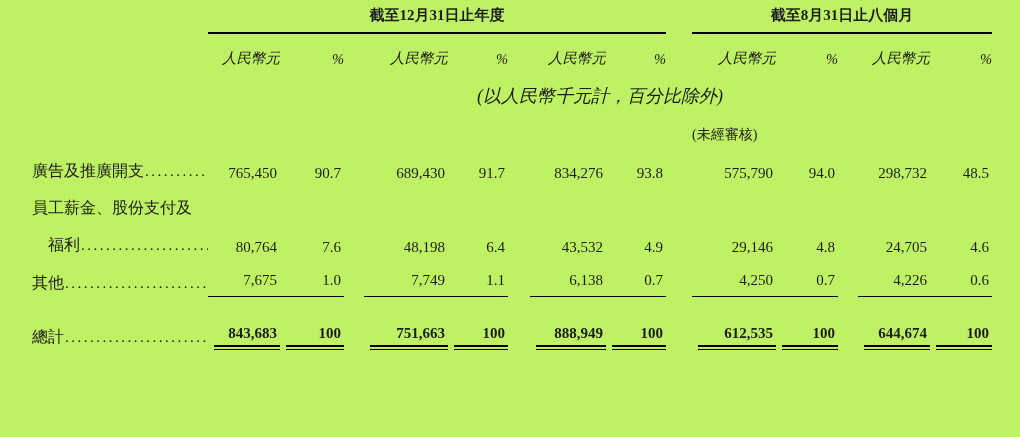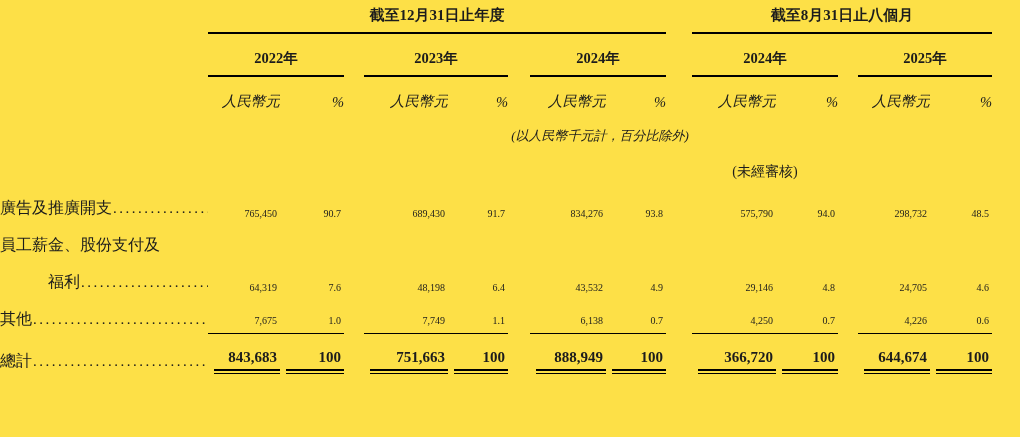--- a/index.html
+++ b/index.html
@@ -1,20 +1,20 @@
 <!DOCTYPE html>
 <html><head>
 <meta charset="utf-8">
 <style>
   html, body { margin: 0; padding: 0; background: #fff; }
   .page {
     position: relative;
     width: 1020px;
     height: 437px;
-    background: #fde047;
+    background: #bef264;
     color: #1c1c1c;
     font-family: "Liberation Serif", "DejaVu Serif", serif;
     overflow: hidden;
     box-sizing: border-box;
     padding-top: 6px;
   }
   table.fin {
     border-collapse: collapse;
     table-layout: fixed;
     width: 992px;
@@ -43,61 +43,61 @@
   }
   .unit {
     font-style: italic;
     font-size: 14.5px;
     text-align: right;
     padding: 15px 0 2px 0;
     white-space: nowrap;
   }
   .note-cell {
     font-style: italic;
-    font-size: 13px;
+    font-size: 18px;
     text-align: center;
     padding: 14px 0 2px 0;
     white-space: nowrap;
   }
   .unaudited-cell {
     font-size: 14px;
-    text-align: center;
     padding: 16px 0 4px 0;
     white-space: nowrap;
   }
   .lbl {
     font-size: 16px;
     white-space: nowrap;
     padding-top: 13px;
     padding-bottom: 3px;
+    padding-left: 32px;
   }
   .leader { display: flex; align-items: baseline; }
   .leader .txt { white-space: nowrap; }
   .leader .dots {
     flex: 1;
     overflow: hidden;
     white-space: nowrap;
     font-size: 15px;
     letter-spacing: 2.5px;
     padding-left: 1px;
   }
   .leader .dots::after {
     content: "..........................................................";
   }
   .indent { padding-left: 48px; }
   .val {
     text-align: right;
-    font-size: 10px;
+    font-size: 15px;
     padding: 13px 3px 3px 0;
     white-space: nowrap;
   }
   .rule { border-bottom: 1px solid #000; padding-bottom: 7px; }
   .tot-lbl { font-weight: normal; }
   .tot-cell { padding: 15px 0 0 6px; }
-  .du { border-bottom: 1px solid #000; margin-bottom: 1px; }
+  .du { border-bottom: 1px solid #000; margin-bottom: 1px; margin-top: 13px; }
   .du .inner {
     border-bottom: 2px solid #000;
     padding: 0 3px 3px 0;
     margin-bottom: 2px;
     text-align: right;
     font-weight: bold;
     font-size: 15px;
     white-space: nowrap;
   }
 </style>
@@ -125,32 +125,20 @@
     </colgroup>
 
     <tbody>
         <tr>
       <td></td>
       <td colspan="8" class="group-hd">截至12月31日止年度</td>
       <td></td>
       <td colspan="5" class="group-hd">截至8月31日止八個月</td>
     </tr>
 
-    <tr>
-      <td></td>
-      <td colspan="2" class="year-hd">2022年</td>
-      <td></td>
-      <td colspan="2" class="year-hd">2023年</td>
-      <td></td>
-      <td colspan="2" class="year-hd">2024年</td>
-      <td></td>
-      <td colspan="2" class="year-hd">2024年</td>
-      <td></td>
-      <td colspan="2" class="year-hd">2025年</td>
-    </tr>
 
     <tr>
       <td></td>
       <td class="unit">人民幣元</td>
       <td class="unit">%</td>
       <td></td>
       <td class="unit">人民幣元</td>
       <td class="unit">%</td>
       <td></td>
       <td class="unit">人民幣元</td>
@@ -209,21 +197,21 @@
       <td colspan="14"></td>
     </tr>
 
     <tr>
       <td class="lbl indent">
         <div class="leader">
           <span class="txt">福利</span>
           <span class="dots"></span>
         </div>
       </td>
-      <td class="val">64,319</td>
+      <td class="val">80,764</td>
       <td class="val">7.6</td>
       <td></td>
       <td class="val">48,198</td>
       <td class="val">6.4</td>
       <td></td>
       <td class="val">43,532</td>
       <td class="val">4.9</td>
       <td></td>
       <td class="val">29,146</td>
       <td class="val">4.8</td>
@@ -291,21 +279,21 @@
             </div>
       </td>
       <td class="tot-cell">
         <div class="du">
               <div class="inner">100</div>
             </div>
       </td>
       <td></td>
       <td class="tot-cell">
         <div class="du">
-              <div class="inner">366,720</div>
+              <div class="inner">612,535</div>
             </div>
       </td>
       <td class="tot-cell">
         <div class="du">
               <div class="inner">100</div>
             </div>
       </td>
       <td></td>
       <td class="tot-cell">
         <div class="du">

